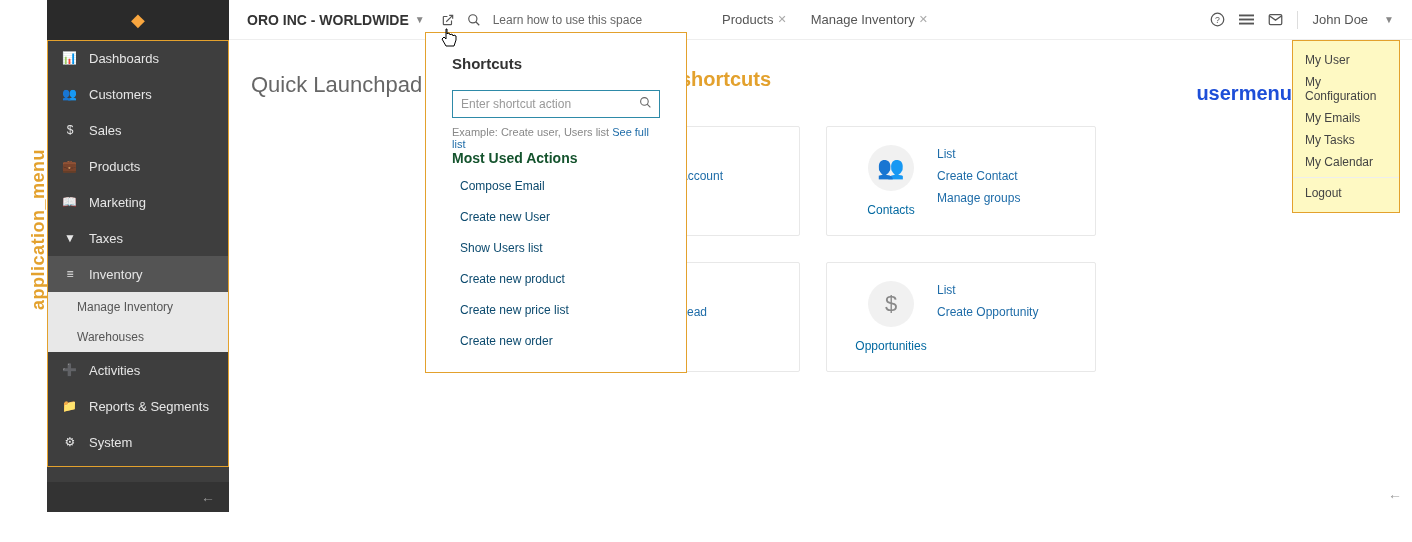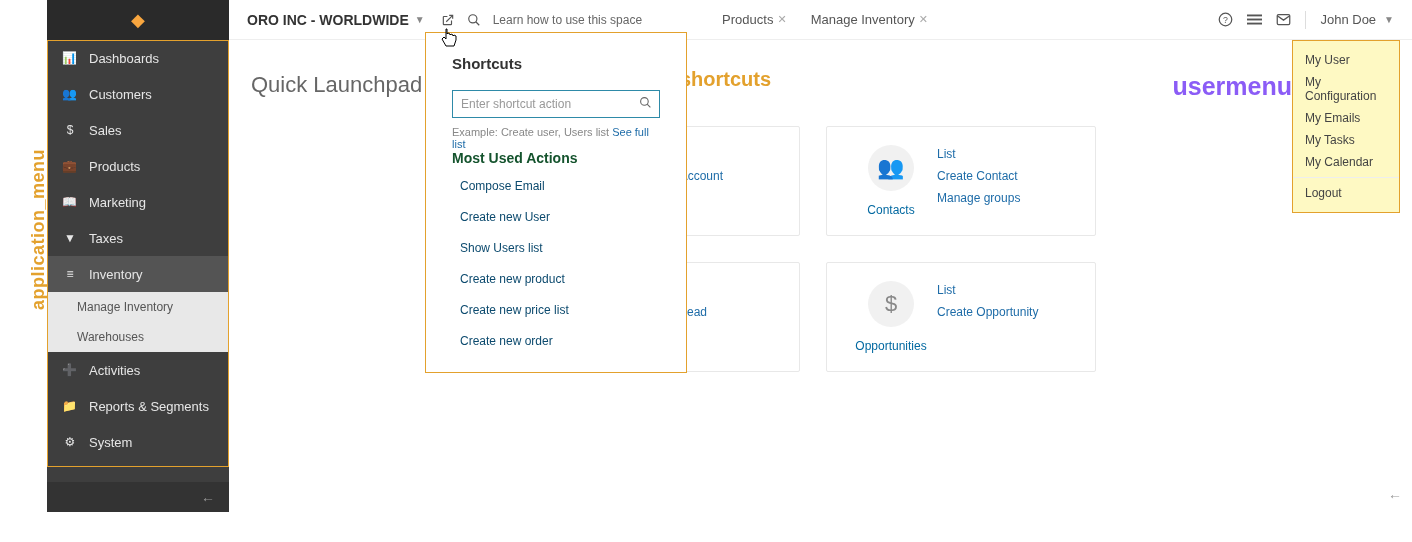--- a/index.html
+++ b/index.html
@@ -27,24 +27,24 @@
 .org-switcher .caret { margin-left: 6px; font-size: 10px; color: #888; }
 .tb-icon { color: #555; margin-right: 12px; cursor: pointer; font-size: 14px; }
 .learn-link { color: #666; font-size: 12px; margin-right: 80px; cursor: pointer; }
 .tabs { display: flex; align-items: center; gap: 4px; }
 .tab { color: #555; font-size: 13px; display: flex; align-items: center; }
 .tab .close { margin-left: 4px; color: #aaa; cursor: pointer; font-size: 11px; }
 .tab + .tab { margin-left: 20px; }
 .topbar-right { margin-left: auto; display: flex; align-items: center; gap: 14px; }
 .tr-icon { color: #555; cursor: pointer; font-size: 14px; }
 .divider { width: 1px; height: 18px; background: #ddd; }
-.user-name { color: #555; font-size: 13px; display: flex; align-items: center; cursor: pointer; }
+.user-name { color: #555; font-size: 13px; display: flex; align-items: center; cursor: pointer; gap: 8px; }
 .user-name .caret { margin-left: 8px; font-size: 10px; color: #888; }
 
-.usermenu-label { position: absolute; right: 120px; top: 72px; color: #8b5cf6; font-weight: bold; font-size: 25px; }
+.usermenu-label { position: absolute; right: 120px; top: 82px; color: #1d4ed8; font-weight: bold; font-size: 20px; }
 .shortcuts-label { position: absolute; left: 680px; top: 68px; color: #e3a12d; font-weight: bold; font-size: 20px; }
 
 .usermenu { position: absolute; right: 12px; top: 40px; width: 108px; background: #fef9c3; border: 1px solid #e3a12d; padding: 8px 0; z-index: 20; }
 .um-item { padding: 4px 12px; color: #444; font-size: 12px; cursor: pointer; }
 .um-sep { height: 1px; background: #eee; margin: 4px 0; }
 
 .page-title { position: absolute; left: 251px; top: 72px; font-size: 22px; color: #666; }
 
 .shortcuts-popup { position: absolute; left: 425px; top: 32px; width: 262px; background: #fff; border: 1px solid #e3a12d; padding: 22px 26px 20px; z-index: 15; }
 .sp-title { font-weight: bold; font-size: 15px; color: #333; margin-bottom: 18px; }

